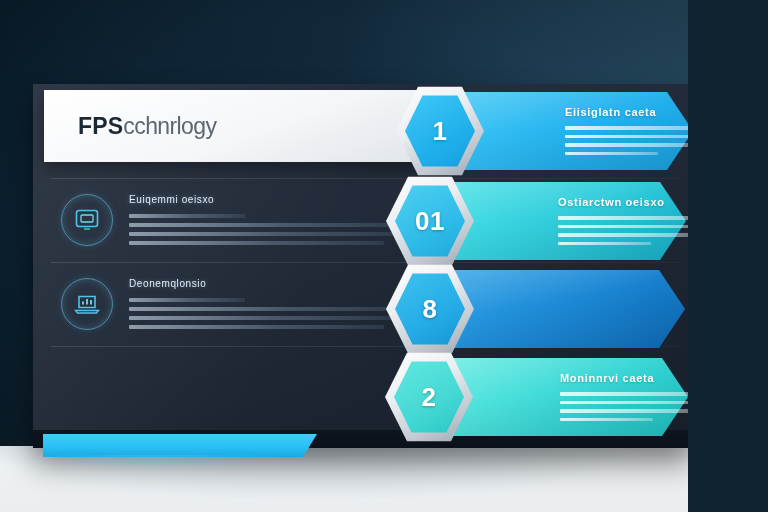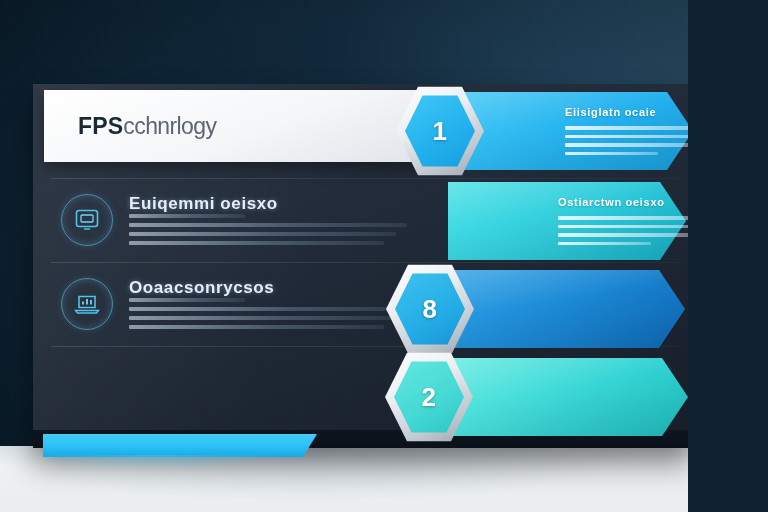--- a/index.html
+++ b/index.html
@@ -57,21 +57,21 @@
     font-size:23px;letter-spacing:.2px;white-space:nowrap;
   }
   .title .t-strong{font-weight:bold;color:#1b2836;}
   .title .t-light{font-weight:400;color:#5c6672;letter-spacing:-.6px;}
 
   
   .row{position:absolute;left:33px;width:400px;height:84px;}
   .row .icon-wrap{position:absolute;left:28px;top:8px;width:52px;height:52px;}
   .row .r-head{
     position:absolute;left:96px;top:8px;
-    font-size:17px;font-weight:bold;letter-spacing:.6px;color:#e6edf4;
+    font-size:10px;font-weight:normal;letter-spacing:.6px;color:#e6edf4;
     text-shadow:0 0 5px rgba(150,210,255,.45);
   }
   .lines{position:absolute;left:96px;top:28px;width:290px;}
   .ln{height:4px;margin-bottom:5px;border-radius:1px;
       background:linear-gradient(90deg,rgba(205,222,238,.62) 0%,rgba(150,180,205,.34) 55%,rgba(120,150,175,.16) 100%);}
   .ln.w40{width:40%} .ln.w96{width:96%} .ln.w92{width:92%} .ln.w88{width:88%}
 
   
   .ico-circle{
     position:absolute;inset:0;border-radius:50%;
@@ -206,35 +206,35 @@
 
   <div class="row" style="top:270px">
     <div class="icon-wrap">
       <div class="ico-circle"></div>
       <svg class="ico-svg" width="28" height="24" viewBox="0 0 28 24">
         <path d="M6 4.5h16v11H6z" fill="none" stroke="#4fc3e8" stroke-width="1.6"></path>
         <path d="M2.5 18.5h23l-2 2.5H4.5z" fill="none" stroke="#4fc3e8" stroke-width="1.4"></path>
         <path d="M10 12.5v-3M14 12.5V7M18 12.5v-4.5" stroke="#7fe0f7" stroke-width="1.7"></path>
       </svg>
     </div>
-    <div class="r-head">Ooaacsonrycsos</div>
+    <div class="r-head">Deonemqlonsio</div>
     <div class="lines">
       <div class="ln w40"></div>
         <div class="ln w96"></div>
         <div class="ln w92"></div>
         <div class="ln w88"></div>
     </div>
   </div>
 
 
   <div class="banner" style="left:455px;top:92px;width:238px;background:linear-gradient(135deg,#3cc6f5 0%,#24b2ef 55%,#1ba6e6 100%);">
     <div class="banner-sheen"></div>
   </div>
   <div style="position:absolute;left:455px;top:92px;width:238px;height:78px;">
-    <div class="b-head">Eiisiglatn ocaie</div>
+    <div class="b-head">Eiisiglatn caeta</div>
     <div class="b-lines">
       <div class="bln w95"></div>
         <div class="bln w90"></div>
         <div class="bln w84"></div>
         <div class="bln w52"></div>
     </div>
   </div>
   <div class="hex" style="left:396px;top:85px;">
     <div class="hex-frame"></div>
     <div class="hex-inner" style="background:linear-gradient(150deg,#3fc9f7 0%,#22b0ec 60%,#149fdd 100%);">
@@ -247,33 +247,48 @@
   </div>
   <div style="position:absolute;left:448px;top:182px;width:238px;height:78px;">
     <div class="b-head">Ostiarctwn oeisxo</div>
     <div class="b-lines">
       <div class="bln w95"></div>
         <div class="bln w90"></div>
         <div class="bln w84"></div>
         <div class="bln w52"></div>
     </div>
   </div>
+  <div class="hex" style="left:386px;top:175px;">
+    <div class="hex-frame"></div>
+    <div class="hex-inner" style="background:linear-gradient(150deg,#4fd0f2 0%,#2fbce9 60%,#1fa7d9 100%);">
+      <span class="hex-num">01</span>
+    </div>
+  </div>
 
   <div class="banner" style="left:452px;top:270px;width:233px;background:linear-gradient(135deg,#2ba0e6 0%,#1a86d3 55%,#0f6fbe 100%);">
     <div class="banner-sheen"></div>
   </div>
   <div class="hex" style="left:386px;top:263px;">
     <div class="hex-frame"></div>
     <div class="hex-inner" style="background:linear-gradient(150deg,#3dc2ef 0%,#24ace6 60%,#1694d4 100%);">
       <span class="hex-num">8</span>
     </div>
   </div>
 
   <div class="banner" style="left:450px;top:358px;width:238px;background:linear-gradient(135deg,#5eeae0 0%,#38d6d6 55%,#21c6c6 100%);">
     <div class="banner-sheen"></div>
+  </div>
+  <div style="position:absolute;left:450px;top:358px;width:238px;height:78px;">
+    <div class="b-head">Moninnrvi caeta</div>
+    <div class="b-lines">
+      <div class="bln w95"></div>
+        <div class="bln w90"></div>
+        <div class="bln w84"></div>
+        <div class="bln w52"></div>
+    </div>
   </div>
   <div class="hex" style="left:385px;top:351px;">
     <div class="hex-frame"></div>
     <div class="hex-inner" style="background:linear-gradient(150deg,#62e8df 0%,#44d8d4 60%,#2ac5c4 100%);">
       <span class="hex-num">2</span>
     </div>
   </div>
 
   <div class="bluebar"></div>
   <div class="bluebar-glow"></div>

